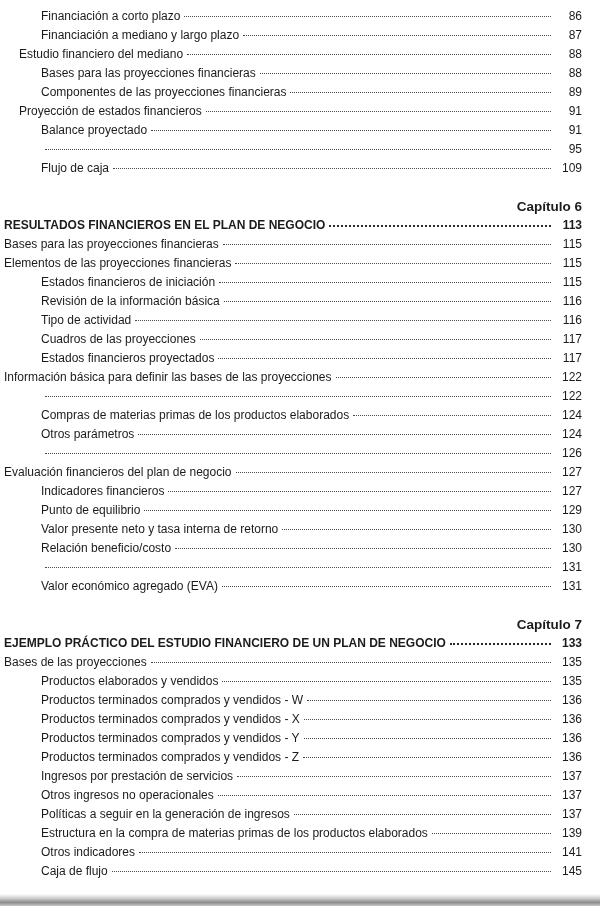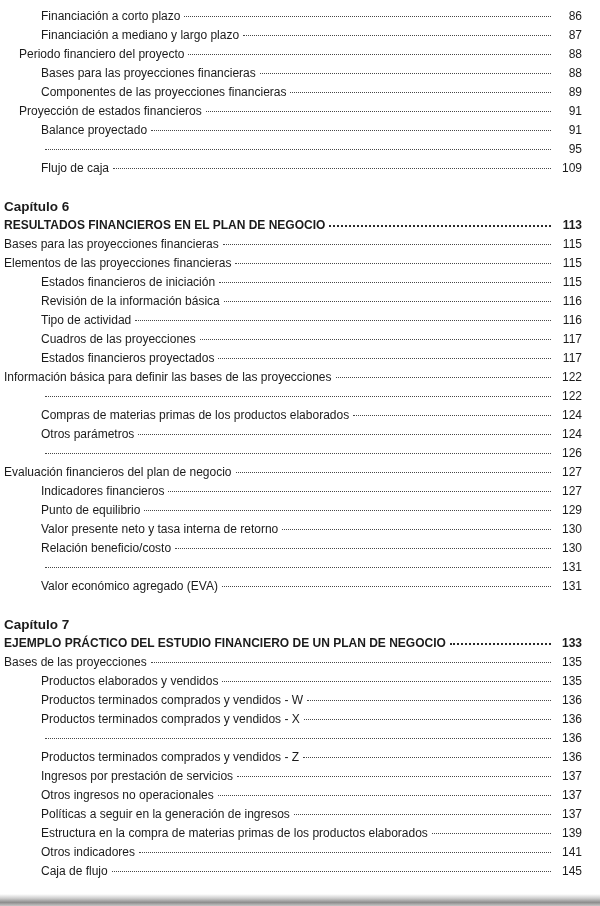--- a/index.html
+++ b/index.html
@@ -23,20 +23,21 @@
   .toc-section {
     margin-top: 19px;
   }
   .toc-section:first-child {
     margin-top: 0;
   }
   .chapter-heading {
     font-weight: bold;
     font-size: 13.5px;
     line-height: 19px;
+    text-align: right;
   }
   .toc-row {
     display: flex;
     align-items: center;
     font-size: 12px;
     line-height: 19px;
   }
   .toc-row.bold {
     font-weight: bold;
   }
@@ -83,21 +84,21 @@
           <span class="toc-title">Financiación a corto plazo</span>
           <span class="leader"></span>
           <span class="toc-page">86</span>
         </div>
         <div class="toc-row ind-2">
           <span class="toc-title">Financiación a mediano y largo plazo</span>
           <span class="leader"></span>
           <span class="toc-page">87</span>
         </div>
         <div class="toc-row ind-1">
-          <span class="toc-title">Periodo financiero del proyecto</span>
+          <span class="toc-title">Estudio financiero del mediano</span>
           <span class="leader"></span>
           <span class="toc-page">88</span>
         </div>
         <div class="toc-row ind-2">
           <span class="toc-title">Bases para las proyecciones financieras</span>
           <span class="leader"></span>
           <span class="toc-page">88</span>
         </div>
         <div class="toc-row ind-2">
           <span class="toc-title">Componentes de las proyecciones financieras</span>
@@ -245,20 +246,21 @@
           <span class="toc-title">Productos terminados comprados y vendidos - W</span>
           <span class="leader"></span>
           <span class="toc-page">136</span>
         </div>
         <div class="toc-row ind-2">
           <span class="toc-title">Productos terminados comprados y vendidos - X</span>
           <span class="leader"></span>
           <span class="toc-page">136</span>
         </div>
         <div class="toc-row ind-2">
+          <span class="toc-title">Productos terminados comprados y vendidos - Y</span>
           <span class="leader"></span>
           <span class="toc-page">136</span>
         </div>
         <div class="toc-row ind-2">
           <span class="toc-title">Productos terminados comprados y vendidos - Z</span>
           <span class="leader"></span>
           <span class="toc-page">136</span>
         </div>
         <div class="toc-row ind-2">
           <span class="toc-title">Ingresos por prestación de servicios</span>

